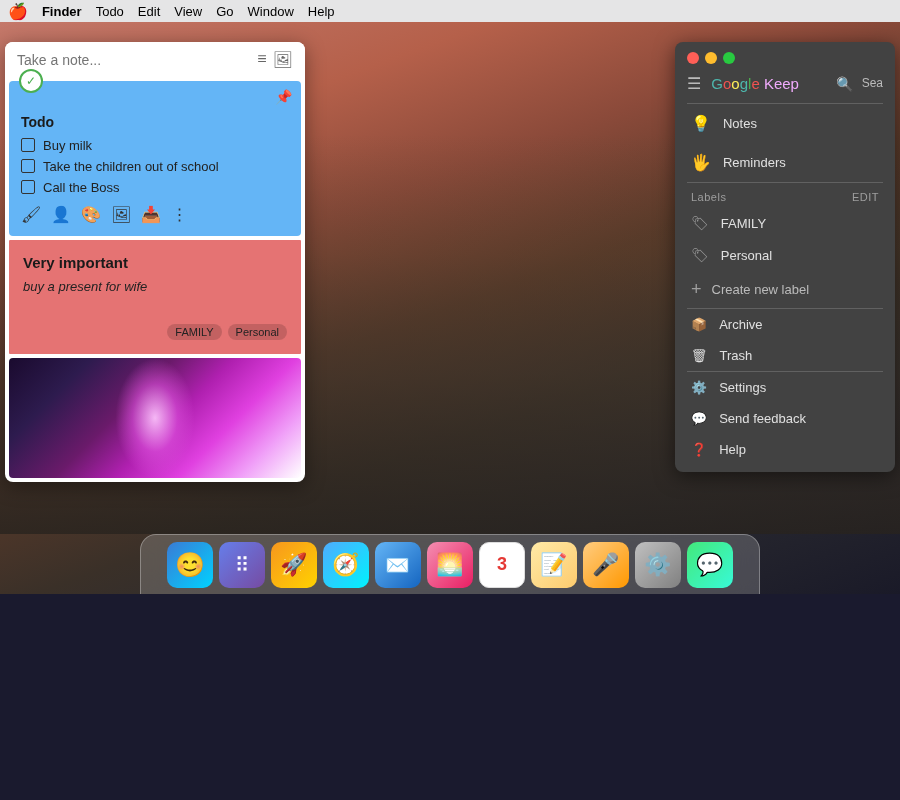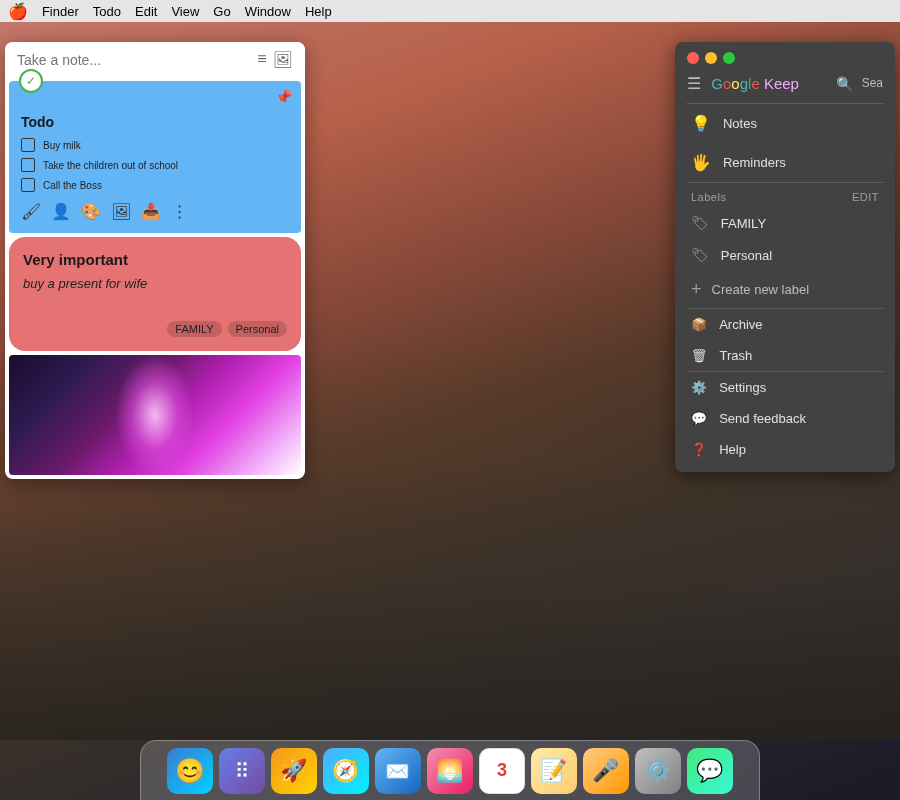--- a/index.html
+++ b/index.html
@@ -19,26 +19,26 @@
       display: flex;
       align-items: center;
       padding: 0 8px;
       gap: 14px;
       font-size: 13px;
       position: relative;
       z-index: 100;
     }
     .menubar-apple { font-size: 16px; }
     .menubar-item { font-weight: 500; }
-    .menubar-item.active { font-weight: 400; }
+    .menubar-item.active { font-weight: 700; }
 
     
     .desktop {
       width: 100%;
-      height: 778px;
+      height: 572px;
       position: relative;
       background: linear-gradient(160deg, #c4786a 0%, #b5604a 20%, #8b4a3a 35%, #5a3a2a 50%, #3a3028 65%, #2a2a30 80%, #1a1a28 100%);
       overflow: hidden;
     }
 
     
     .desktop::before {
       content: '';
       position: absolute;
       bottom: 60px;
@@ -153,24 +153,24 @@
     }
     .note-title {
       font-weight: 700;
       font-size: 14px;
       color: #1a1a1a;
       margin-bottom: 8px;
       margin-top: 21px;
     }
     .note-checkbox-item {
       display: flex;
-      align-items: center;
+      align-items: flex-start;
       gap: 8px;
       margin-bottom: 6px;
-      font-size: 10px;
+      font-size: 13px;
       color: #222;
     }
     .note-checkbox {
       width: 14px;
       height: 14px;
       border: 1.5px solid #333;
       border-radius: 2px;
       flex-shrink: 0;
     }
     .note-toolbar {
@@ -180,21 +180,21 @@
       margin-top: 10px;
       color: #333;
       font-size: 16px;
     }
 
     
     .note-important {
       background: #e57373;
       margin: 4px;
       padding: 14px;
-      border-radius: 16px;
+      border-radius: 1px;
       position: relative;
     }
     .note-important-title {
       font-weight: 700;
       font-size: 15px;
       color: #1a1a1a;
       margin-bottom: 8px;
     }
     .note-important-text {
       font-size: 13px;

